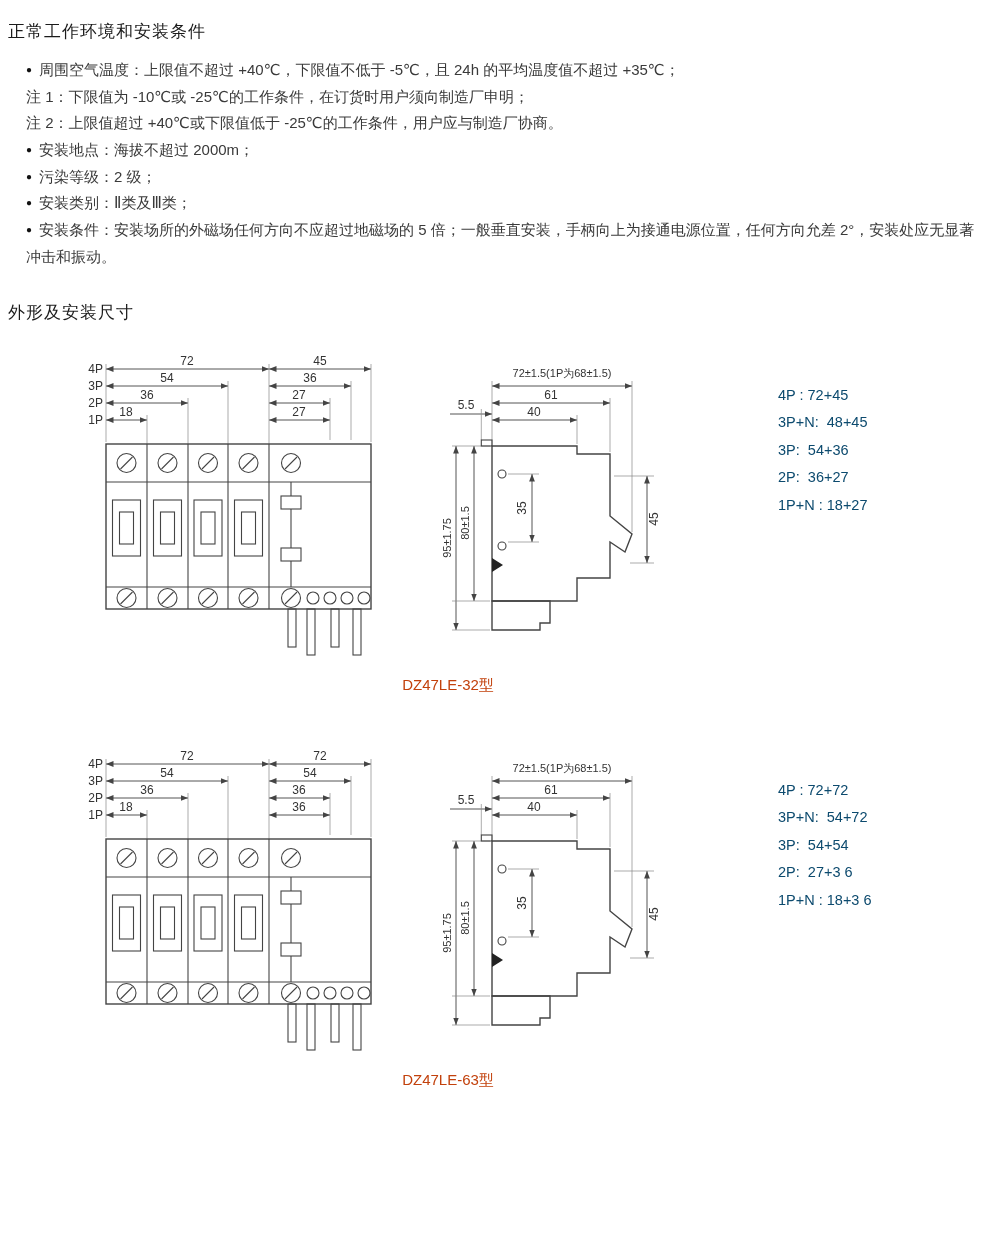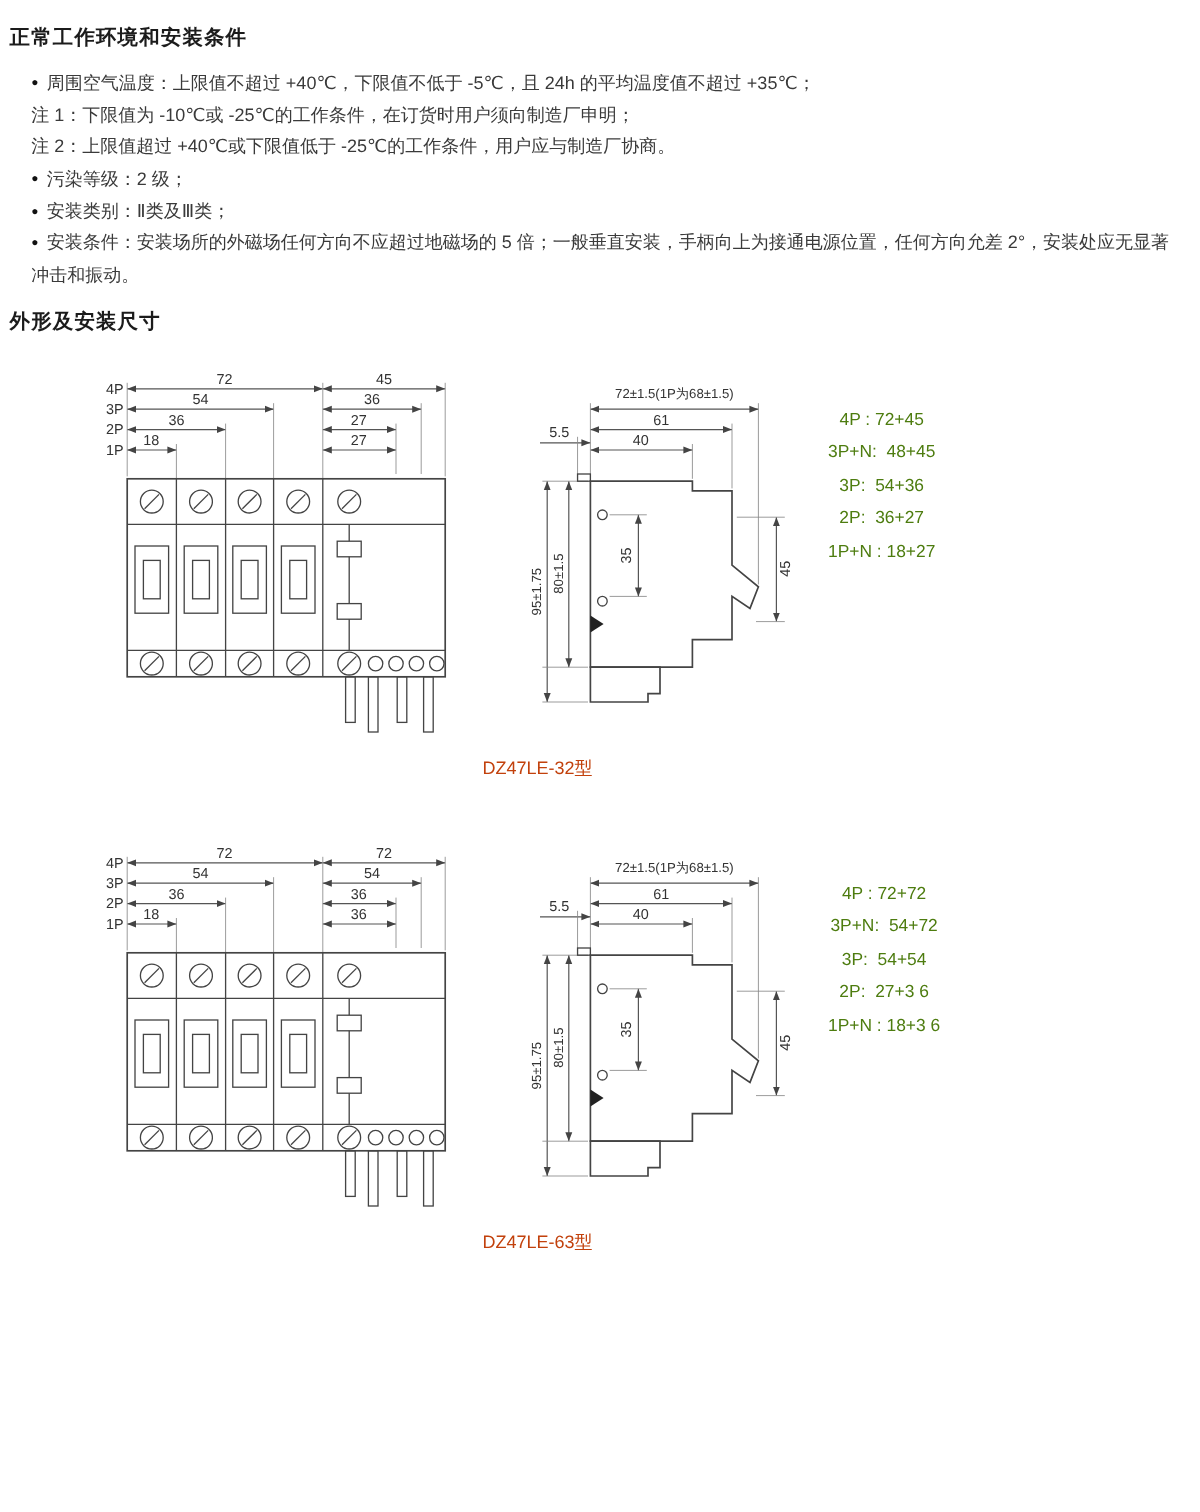--- a/index.html
+++ b/index.html
@@ -2,33 +2,33 @@
 <html><head>
 <meta charset="utf-8">
 <style>
   * { box-sizing: border-box; margin: 0; padding: 0; }
   html,body { background: #fff; }
   body {
     width: 1000px; height: 1260px; overflow: hidden;
     font-family: "Liberation Sans", "DejaVu Sans", sans-serif;
     color: #333; padding: 16px 12px 0 8px;
   }
-  .section-title { font-size: 17px; font-weight: 700; color: #1b1b1b; letter-spacing: 1px; margin: 4px 0 14px; }
+  .section-title { font-size: 17px; font-weight: 400; color: #1b1b1b; letter-spacing: 1px; margin: 4px 0 14px; }
   .conditions { margin-bottom: 6px; margin-left: 18px; }
   .cond { font-size: 15px; line-height: 1.78; color: #3a3a3a; }
   .cond .marker { font-size: 10px; vertical-align: 2px; margin-right: 7px; color:#111; }
   .cond .marker:empty { margin-right: 0; }
-  .dims-title { margin-top: 12px; }
+  .dims-title { margin-top: 30px; }
 
   .figure { margin-top: 30px; }
   .figure.second { margin-top: 54px; }
   .fig-row { display: flex; align-items: flex-start; }
   .front-svg { margin-left: 68px; flex: 0 0 auto; }
   .side-svg  { margin-left: 54px; margin-top: 2px; flex: 0 0 auto; }
-  .specs { padding-top: 28px; font-size: 14.5px; line-height: 1.9; color: #4d7c0f; text-align: center; }
+  .specs { margin-left: 88px; padding-top: 28px; font-size: 14.5px; line-height: 1.9; color: #0c4a6e; }
   .spec-row { white-space: pre; }
   .fig-caption { width: 640px; margin: 8px 0 0 120px; text-align: center; font-size: 15px; color: #c2410c; }
 
   svg text { font-family: "Liberation Sans", "DejaVu Sans", sans-serif; font-size: 12px; fill: #333; }
   svg text.small { font-size: 11px; }
   .out  { fill: none; stroke: #444; stroke-width: 1.4; }
   .in1  { fill: none; stroke: #444; stroke-width: 1.1; }
   .dim  { stroke: #555; stroke-width: 1; }
   .thin { stroke: #888; stroke-width: 0.7; }
   marker path { fill: #444; }
@@ -37,20 +37,21 @@
 <body>
 
 <div>
 
   <h1 class="section-title">正常工作环境和安装条件</h1>
 
   <div class="conditions">
     <p class="cond"><span class="marker">●</span><span>周围空气温度：上限值不超过 +40℃，下限值不低于 -5℃，且 24h 的平均温度值不超过 +35℃；</span></p>
     <p class="cond"><span class="marker"></span><span>注 1：下限值为 -10℃或 -25℃的工作条件，在订货时用户须向制造厂申明；</span></p>
     <p class="cond"><span class="marker"></span><span>注 2：上限值超过 +40℃或下限值低于 -25℃的工作条件，用户应与制造厂协商。</span></p>
+    <p class="cond"><span class="marker">●</span><span>安装地点：海拔不超过 2000m；</span></p>
     <p class="cond"><span class="marker">●</span><span>污染等级：2 级；</span></p>
     <p class="cond"><span class="marker">●</span><span>安装类别：Ⅱ类及Ⅲ类；</span></p>
     <p class="cond"><span class="marker">●</span><span>安装条件：安装场所的外磁场任何方向不应超过地磁场的 5 倍；一般垂直安装，手柄向上为接通电源位置，任何方向允差 2°，安装处应无显著冲击和振动。</span></p>
   </div>
 
   <h1 class="section-title dims-title">外形及安装尺寸</h1>
 
   <div class="figure">
     <div class="fig-row">
 

